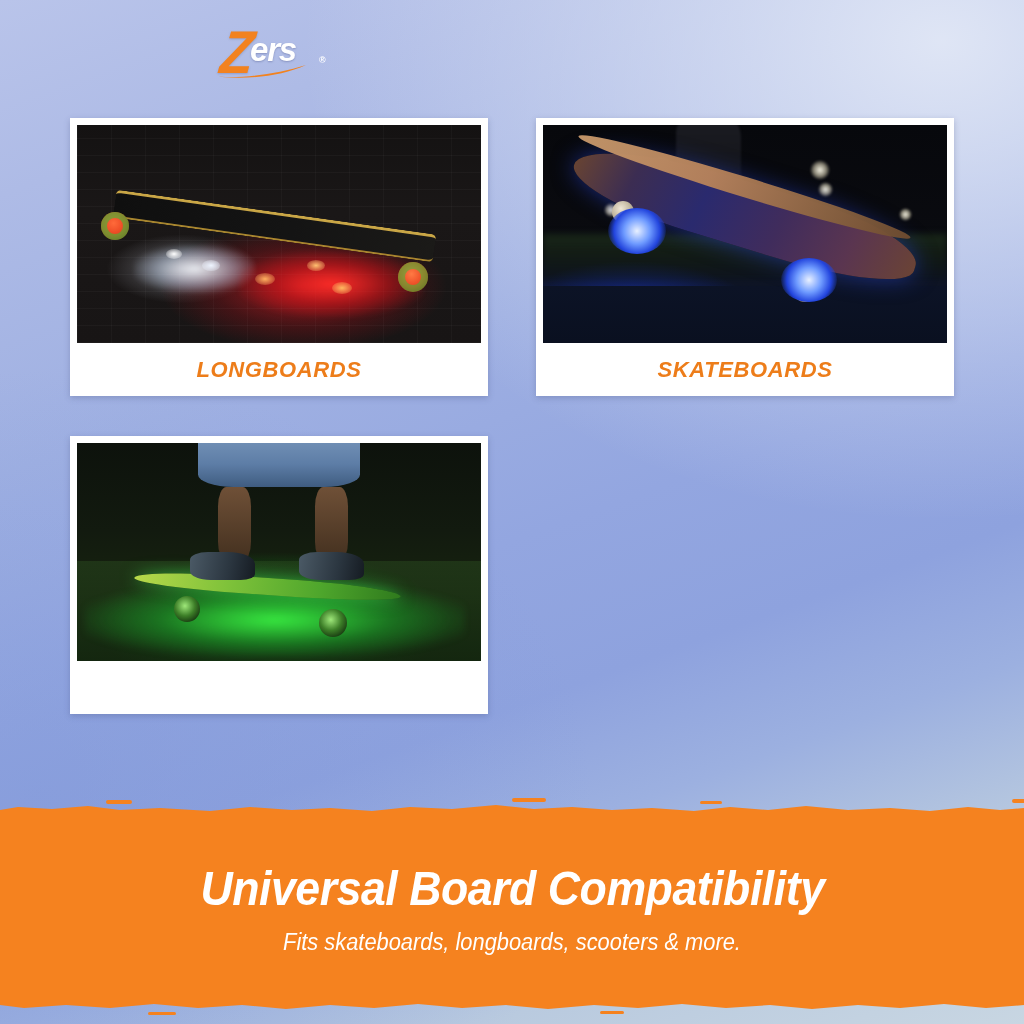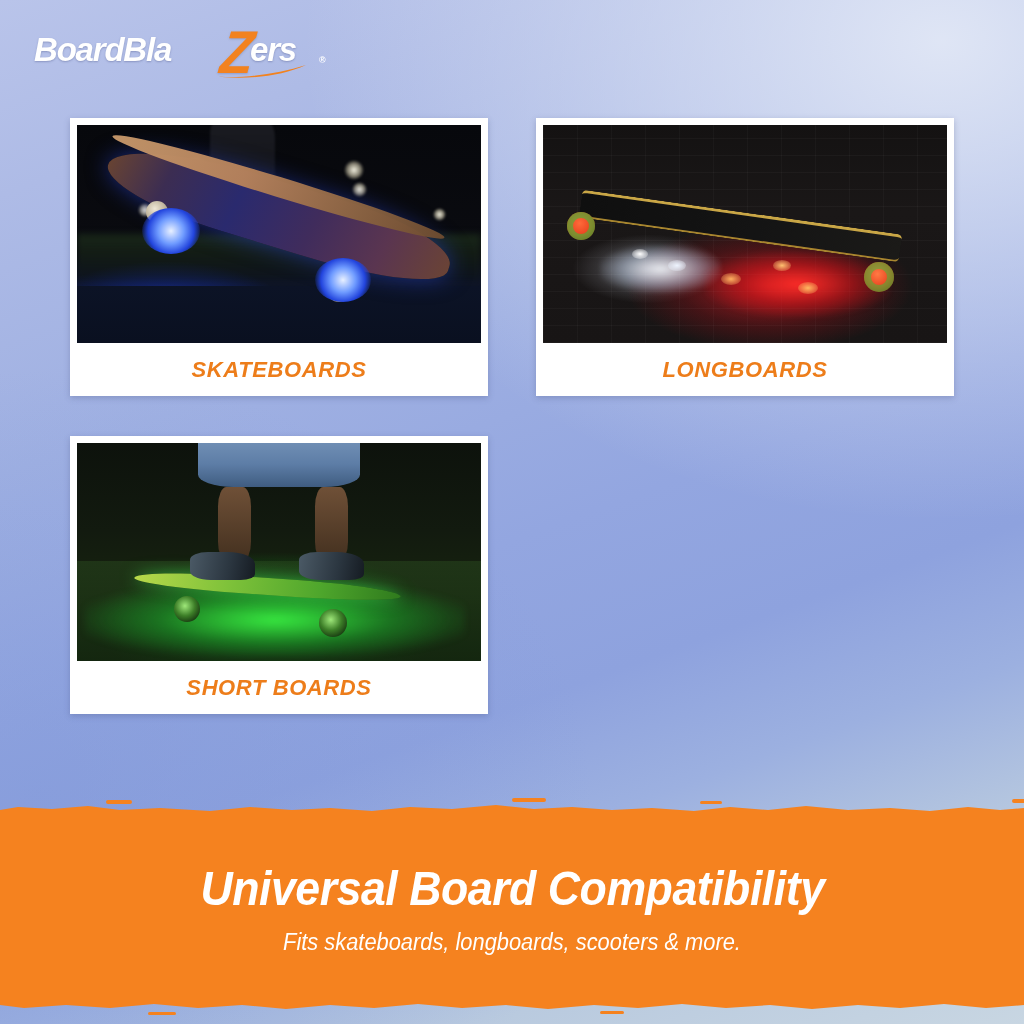--- a/index.html
+++ b/index.html
@@ -358,30 +358,46 @@
     transform:scaleX(.95);
     white-space:nowrap;
   }
 </style>
 </head>
 <body>
 
 <div id="bg-gradient"></div>
 
 <div id="logo">
-  <span class="logo-text">BoardBla</span>
   <span class="logo-z">Z</span>
   <span class="logo-text" style="left:216px;">ers</span>
   <svg class="logo-swoosh" viewBox="0 0 120 16">
     <path d="M2 13 C 28 16, 64 12, 96 2 C 70 14, 34 17, 2 13 Z" fill="#F2821F"></path>
   </svg>
   <span class="logo-reg">®</span>
 </div>
 
 <div id="card-grid">
+
+  <div class="photo-card">
+    <div class="photo ph-long">
+      <div class="bricks"></div>
+      <div class="glow-white"></div>
+      <div class="glow-red"></div>
+      <div class="board"></div>
+      <div class="wheel-l"></div>
+      <div class="wheel-r"></div>
+      <div class="dot" style="left:22%;top:57%;width:16px;height:10px;background:radial-gradient(ellipse,#ffffff,rgba(255,255,255,0));"></div>
+      <div class="dot" style="left:31%;top:62%;width:18px;height:11px;background:radial-gradient(ellipse,#eef4ff,rgba(255,255,255,0));"></div>
+      <div class="dot" style="left:44%;top:68%;width:20px;height:12px;background:radial-gradient(ellipse,#ffb060,rgba(255,140,40,0));"></div>
+      <div class="dot" style="left:57%;top:62%;width:18px;height:11px;background:radial-gradient(ellipse,#ffc070,rgba(255,140,40,0));"></div>
+      <div class="dot" style="left:63%;top:72%;width:20px;height:12px;background:radial-gradient(ellipse,#ffb860,rgba(255,140,40,0));"></div>
+    </div>
+    <div class="caption">LONGBOARDS</div>
+  </div>
 
   <div class="photo-card">
     <div class="photo ph-skate">
       <div class="grass"></div>
       <div class="ground"></div>
       <div class="leg"></div>
       <div class="bokeh" style="left:26%;top:14%;width:26px;height:26px;"></div>
       <div class="bokeh" style="left:24%;top:24%;width:18px;height:18px;"></div>
       <div class="bokeh" style="left:66%;top:16%;width:20px;height:20px;"></div>
       <div class="bokeh" style="left:68%;top:26%;width:15px;height:15px;"></div>
@@ -391,52 +407,34 @@
       <div class="deck"></div>
       <div class="deck-top"></div>
       <div class="wheel w1"></div>
       <div class="wheel w2"></div>
       <div class="led a"></div>
       <div class="led b"></div>
     </div>
     <div class="caption">SKATEBOARDS</div>
   </div>
 
-  <div class="photo-card">
-    <div class="photo ph-long">
-      <div class="bricks"></div>
-      <div class="glow-white"></div>
-      <div class="glow-red"></div>
-      <div class="board"></div>
-      <div class="wheel-l"></div>
-      <div class="wheel-r"></div>
-      <div class="dot" style="left:22%;top:57%;width:16px;height:10px;background:radial-gradient(ellipse,#ffffff,rgba(255,255,255,0));"></div>
-      <div class="dot" style="left:31%;top:62%;width:18px;height:11px;background:radial-gradient(ellipse,#eef4ff,rgba(255,255,255,0));"></div>
-      <div class="dot" style="left:44%;top:68%;width:20px;height:12px;background:radial-gradient(ellipse,#ffb060,rgba(255,140,40,0));"></div>
-      <div class="dot" style="left:57%;top:62%;width:18px;height:11px;background:radial-gradient(ellipse,#ffc070,rgba(255,140,40,0));"></div>
-      <div class="dot" style="left:63%;top:72%;width:20px;height:12px;background:radial-gradient(ellipse,#ffb860,rgba(255,140,40,0));"></div>
-    </div>
-    <div class="caption">LONGBOARDS</div>
-  </div>
-
 
   <div class="photo-card">
     <div class="photo ph-short">
       <div class="ground"></div>
       <div class="glow"></div>
       <div class="shorts"></div>
       <div class="leg l"></div>
       <div class="leg r"></div>
       <div class="board"></div>
       <div class="shoe l"></div>
       <div class="shoe r"></div>
       <div class="wheel w1"></div>
       <div class="wheel w2"></div>
     </div>
-    <div class="caption">SHORT BOARDS</div>
   </div>
 
 </div>
 
 <div id="banner">
 
   <svg id="banner-top-edge" viewBox="0 0 1024 22" preserveAspectRatio="none">
     <path fill="#F5821F" d="M0 12 L18 9 L52 11 L88 8 L120 12 L160 10 L210 13 L250 9 L292 12 L330 10 L372 13 L410 9 L452 11 L496 7 L534 11 L572 9 L612 12 L652 10 L694 13 L730 9 L768 12 L806 8 L848 12 L890 10 L930 13 L968 9 L1000 12 L1024 10 L1024 22 L0 22 Z"></path>
   </svg>
   <div class="fleck" style="left:106px;top:-12px;width:26px;height:4px;border-radius:3px;"></div>

